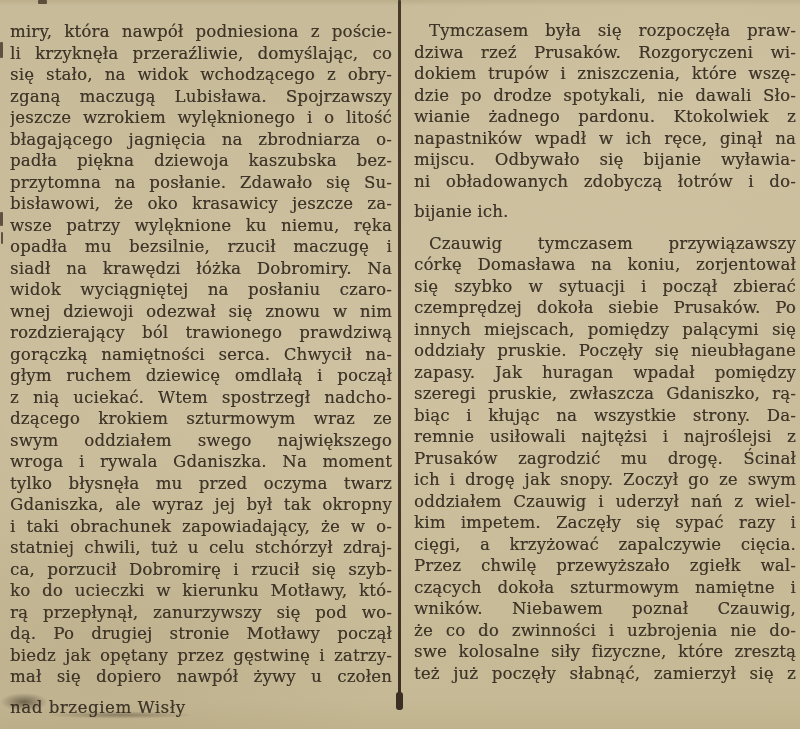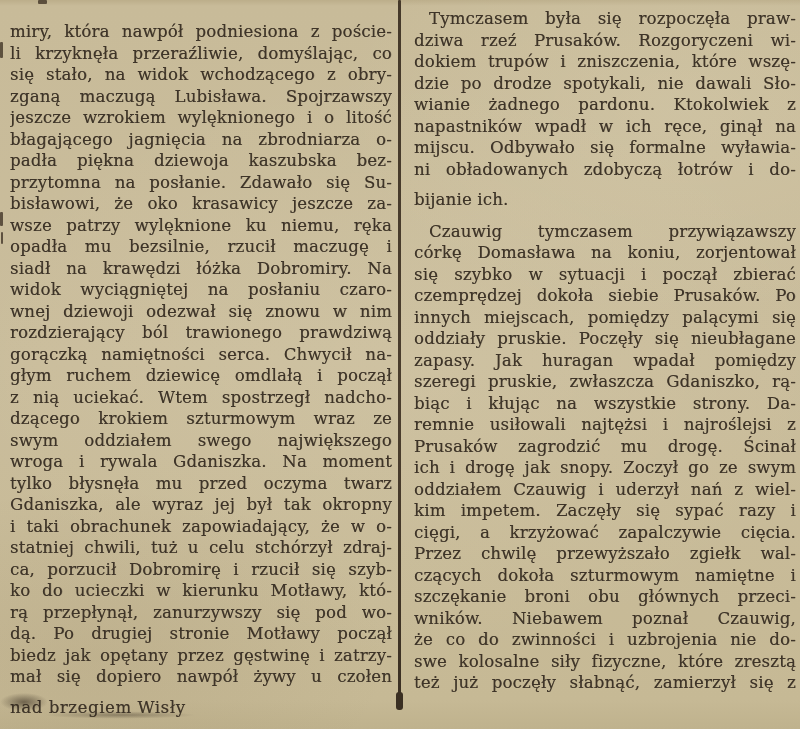--- a/index.html
+++ b/index.html
@@ -19,21 +19,21 @@
   }
   .col {
     position: absolute; top: 0; bottom: 0;
     color: #3e3428;
     font-size: 16.5px;
     line-height: 21.5px;
     letter-spacing: 0.2px;
     text-shadow: 0.3px 0.3px 0 rgba(62,52,40,0.55);
   }
   .col-left  { left: 10px;  width: 382px; padding-top: 21px; }
-  .col-right { left: 414px; width: 382px; padding-top: 8px; }
+  .col-right { left: 414px; width: 382px; padding-top: 20px; }
   .para { margin: 0; }
   .para + .para { margin-top: 10px; }
   .line {
     text-align: justify;
     text-align-last: justify;
     white-space: nowrap;
     overflow: hidden;
   }
   .line.flush { text-align-last: left; white-space: normal; margin-top: 9px; }
   .line.indent { text-indent: 15px; }
@@ -117,21 +117,21 @@
     </div>
   <div class="divider"></div>
   <div class="col col-right">
       <div class="para">
         <div class="line indent">Tymczasem była się rozpoczęła praw-</div>
         <div class="line">dziwa rzeź Prusaków. Rozgoryczeni wi-</div>
         <div class="line">dokiem trupów i zniszczenia, które wszę-</div>
         <div class="line">dzie po drodze spotykali, nie dawali Sło-</div>
         <div class="line">wianie żadnego pardonu. Ktokolwiek z</div>
         <div class="line">napastników wpadł w ich ręce, ginął na</div>
-        <div class="line">mijscu. Odbywało się formalne wyławia-</div>
+        <div class="line">mijscu. Odbywało się bijanie wyławia-</div>
         <div class="line">ni obładowanych zdobyczą łotrów i do-</div>
         <div class="line flush">bijanie ich.</div>
       </div>
       <div class="para">
         <div class="line indent">Czauwig tymczasem przywiązawszy</div>
         <div class="line">córkę Domasława na koniu, zorjentował</div>
         <div class="line">się szybko w sytuacji i począł zbierać</div>
         <div class="line">czemprędzej dokoła siebie Prusaków. Po</div>
         <div class="line">innych miejscach, pomiędzy palącymi się</div>
         <div class="line">oddziały pruskie. Poczęły się nieubłagane</div>
@@ -139,21 +139,20 @@
         <div class="line">szeregi pruskie, zwłaszcza Gdaniszko, rą-</div>
         <div class="line">biąc i kłując na wszystkie strony. Da-</div>
         <div class="line">remnie usiłowali najtężsi i najroślejsi z</div>
         <div class="line">Prusaków zagrodzić mu drogę. Ścinał</div>
         <div class="line">ich i drogę jak snopy. Zoczył go ze swym</div>
         <div class="line">oddziałem Czauwig i uderzył nań z wiel-</div>
         <div class="line">kim impetem. Zaczęły się sypać razy i</div>
         <div class="line">cięgi, a krzyżować zapalczywie cięcia.</div>
         <div class="line">Przez chwilę przewyższało zgiełk wal-</div>
         <div class="line">czących dokoła szturmowym namiętne i</div>
-        <div class="line">szczękanie broni obu głównych przeci-</div>
         <div class="line">wników. Niebawem poznał Czauwig,</div>
         <div class="line">że co do zwinności i uzbrojenia nie do-</div>
         <div class="line">swe kolosalne siły fizyczne, które zresztą</div>
         <div class="line">też już poczęły słabnąć, zamierzył się z</div>
       </div>
     </div>
   <div class="smudge"></div>
   <div class="edge-mark m1"></div>
   <div class="edge-mark m2"></div>
   <div class="edge-mark m3"></div>

